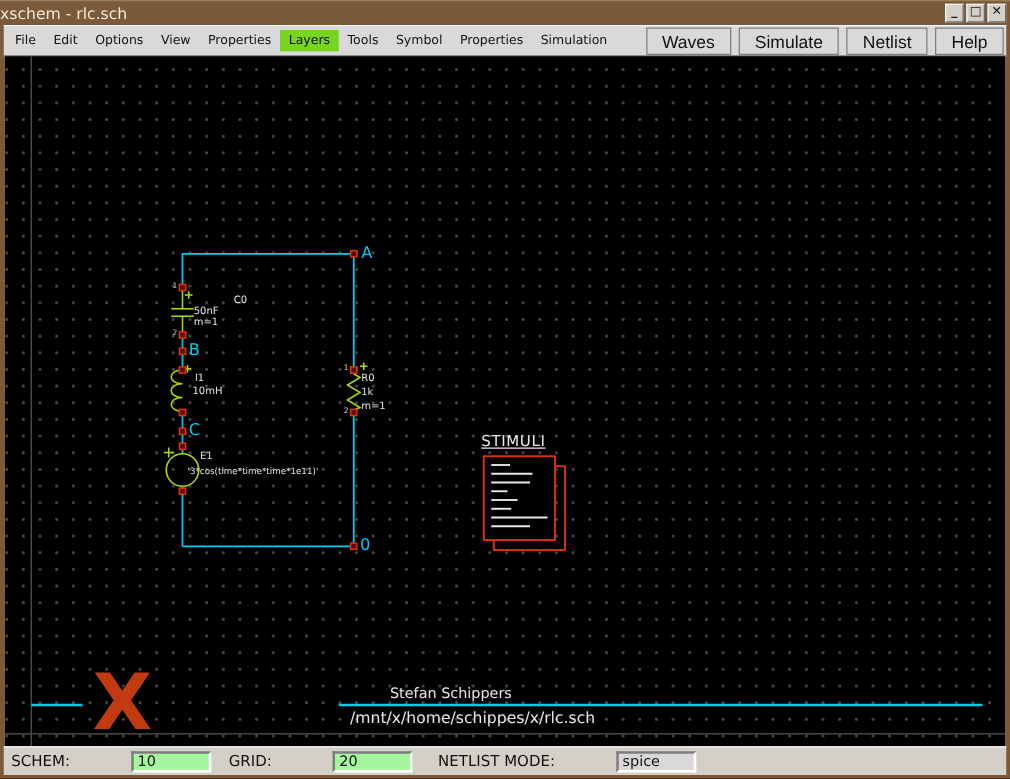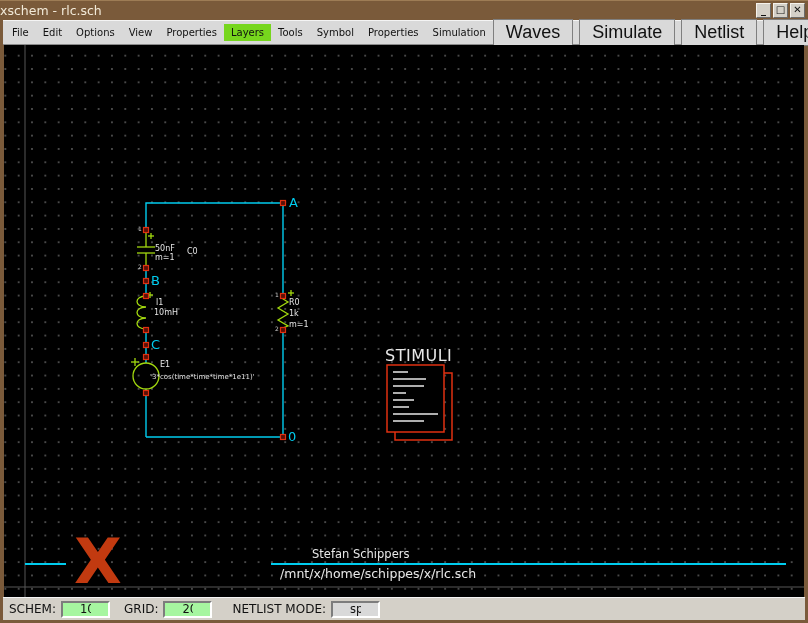--- a/index.html
+++ b/index.html
@@ -19,50 +19,50 @@
     font-size:10px; font-weight:bold; color:#111; line-height:12px;
     text-align:center; cursor:default; }
 
   
   .menubar { position:absolute; left:3px; right:3px; top:20px; height:25px;
     background:var(--menubar,#d9d9d9); border-top:1px solid #f4f4f4; border-bottom:1px solid #8a8a8a;
     display:flex; align-items:center; padding:0 2px; }
   .menu-item { font-size:10px; color:#111; padding:3px 7px; cursor:default; }
   .menu-item.active { background:var(--layers-highlight,#76d61d); }
   .menu-buttons { margin-left:auto; display:flex; gap:6px; align-items:center; }
-  .mbtn { font-size:18px; color:#111; background:var(--menubar,#d9d9d9);
+  .mbtn { font-size:14px; color:#111; background:var(--menubar,#d9d9d9);
     border:1px solid #7f7f7f; padding:2px 12px; cursor:default; }
 
   
   .canvas { position:absolute; left:4px; top:45px; width:800px; height:552px;
     background-color:#000;
     background-image:radial-gradient(#484848 1px, transparent 1.3px);
     background-size:13.33px 13.33px; background-position:8px 4px; }
   .canvas svg { position:absolute; left:0; top:0; }
 
   .sch-text { position:absolute; color:#e4e4e4; font-size:8px; white-space:nowrap; }
   .node-label { position:absolute; color:var(--canvas-label,#00ccee); font-size:13px; white-space:nowrap; }
   .pin-num { position:absolute; color:#cccccc; font-size:6px; }
-  .stimuli-label { position:absolute; color:#e8e8e8; font-size:16px; letter-spacing:.5px; }
+  .stimuli-label { position:absolute; color:#e8e8e8; font-size:12px; letter-spacing:.5px;text-decoration:underline; }
 
   .logo-x { position:absolute; left:70px; top:486px; font-size:62px; font-weight:900;
     color:var(--accent-red,#c23a10); line-height:1; }
   .logo-name { position:absolute; left:130px; top:498px; font-size:40px; font-weight:500;
     color:#d2d2d2; letter-spacing:1px; line-height:1; }
   .logo-author { position:absolute; left:276px; top:502px; font-size:11.5px; color:#e8e8e8;margin-left:32px; }
   .logo-path { position:absolute; left:276px; top:521px; font-size:12.5px; color:#e8e8e8; }
 
   
   .statusbar { position:absolute; left:3px; right:3px; top:597px; height:23px;
     background:#d4d0c8; border-top:1px solid #f4f4f4;
     display:flex; align-items:center; padding-left:6px; }
   .sb-label { font-size:12px; color:#111; margin-right:5px; }
-  .sb-entry { height:17px; width:49px; font-family:"DejaVu Sans","Liberation Sans",sans-serif;
-    font-size:11.5px; color:#111; padding:0 17px;
-    border:2px solid; border-color:#7d7d7d #ffffff #ffffff #7d7d7d; }
+  .sb-entry { height:17px; width:64px; font-family:"DejaVu Sans","Liberation Sans",sans-serif;
+    font-size:11.5px; color:#111; padding:0 3px;
+    border:2px solid; border-color:#7d7d7d #ffffff #ffffff #7d7d7d;margin-left:44px; }
   .entry-green { background:var(--entry-green,#a6f6a0); }
   .entry-gray { background:#d9d9d9; }
   .gap-md { margin-left:14px; } .gap-lg { margin-left:20px; }
   .sb-status { font-size:12px; color:#111; margin-left:14px; white-space:pre; }
 
   
   .w { stroke:var(--wire,#00ccee); stroke-width:1.4; fill:none; }
   .cmp { stroke:var(--component,#a2d80e); stroke-width:1.3; fill:none; }
   .pin { stroke:var(--pin-red,#e03010); stroke-width:1.2; fill:#5a0f06; }
   .axis { stroke:#565656; stroke-width:1; }
@@ -179,21 +179,21 @@
         <line class="underline" x1="21" y1="519" x2="62" y2="519"></line>
         <line class="underline" x1="267" y1="519" x2="782" y2="519"></line>
       </g>
     </svg>
 
     <span class="node-label" style="left:285px; top:150px;">A</span>
     <span class="node-label" style="left:147px; top:228px;">B</span>
     <span class="node-label" style="left:147px; top:292px;">C</span>
     <span class="node-label" style="left:284px; top:384px;">0</span>
 
-    <span class="sch-text" style="left:151px; top:202px;padding-left:32px;">C0</span>
+    <span class="sch-text" style="left:151px; top:190px;padding-left:32px;">C0</span>
     <span class="sch-text" style="left:151px; top:199px;">50nF</span>
     <span class="sch-text" style="left:151px; top:208px;">m=1</span>
 
     <span class="sch-text" style="left:152px; top:253px;">l1</span>
     <span class="sch-text" style="left:150px; top:263px;">10mH</span>
 
     <span class="sch-text" style="left:156px; top:315px;">E1</span>
     <span class="sch-text" style="left:146px; top:328px; font-size:7px;">'3*cos(time*time*time*1e11)'</span>
 
     <span class="sch-text" style="left:285px; top:253px;">R0</span>

